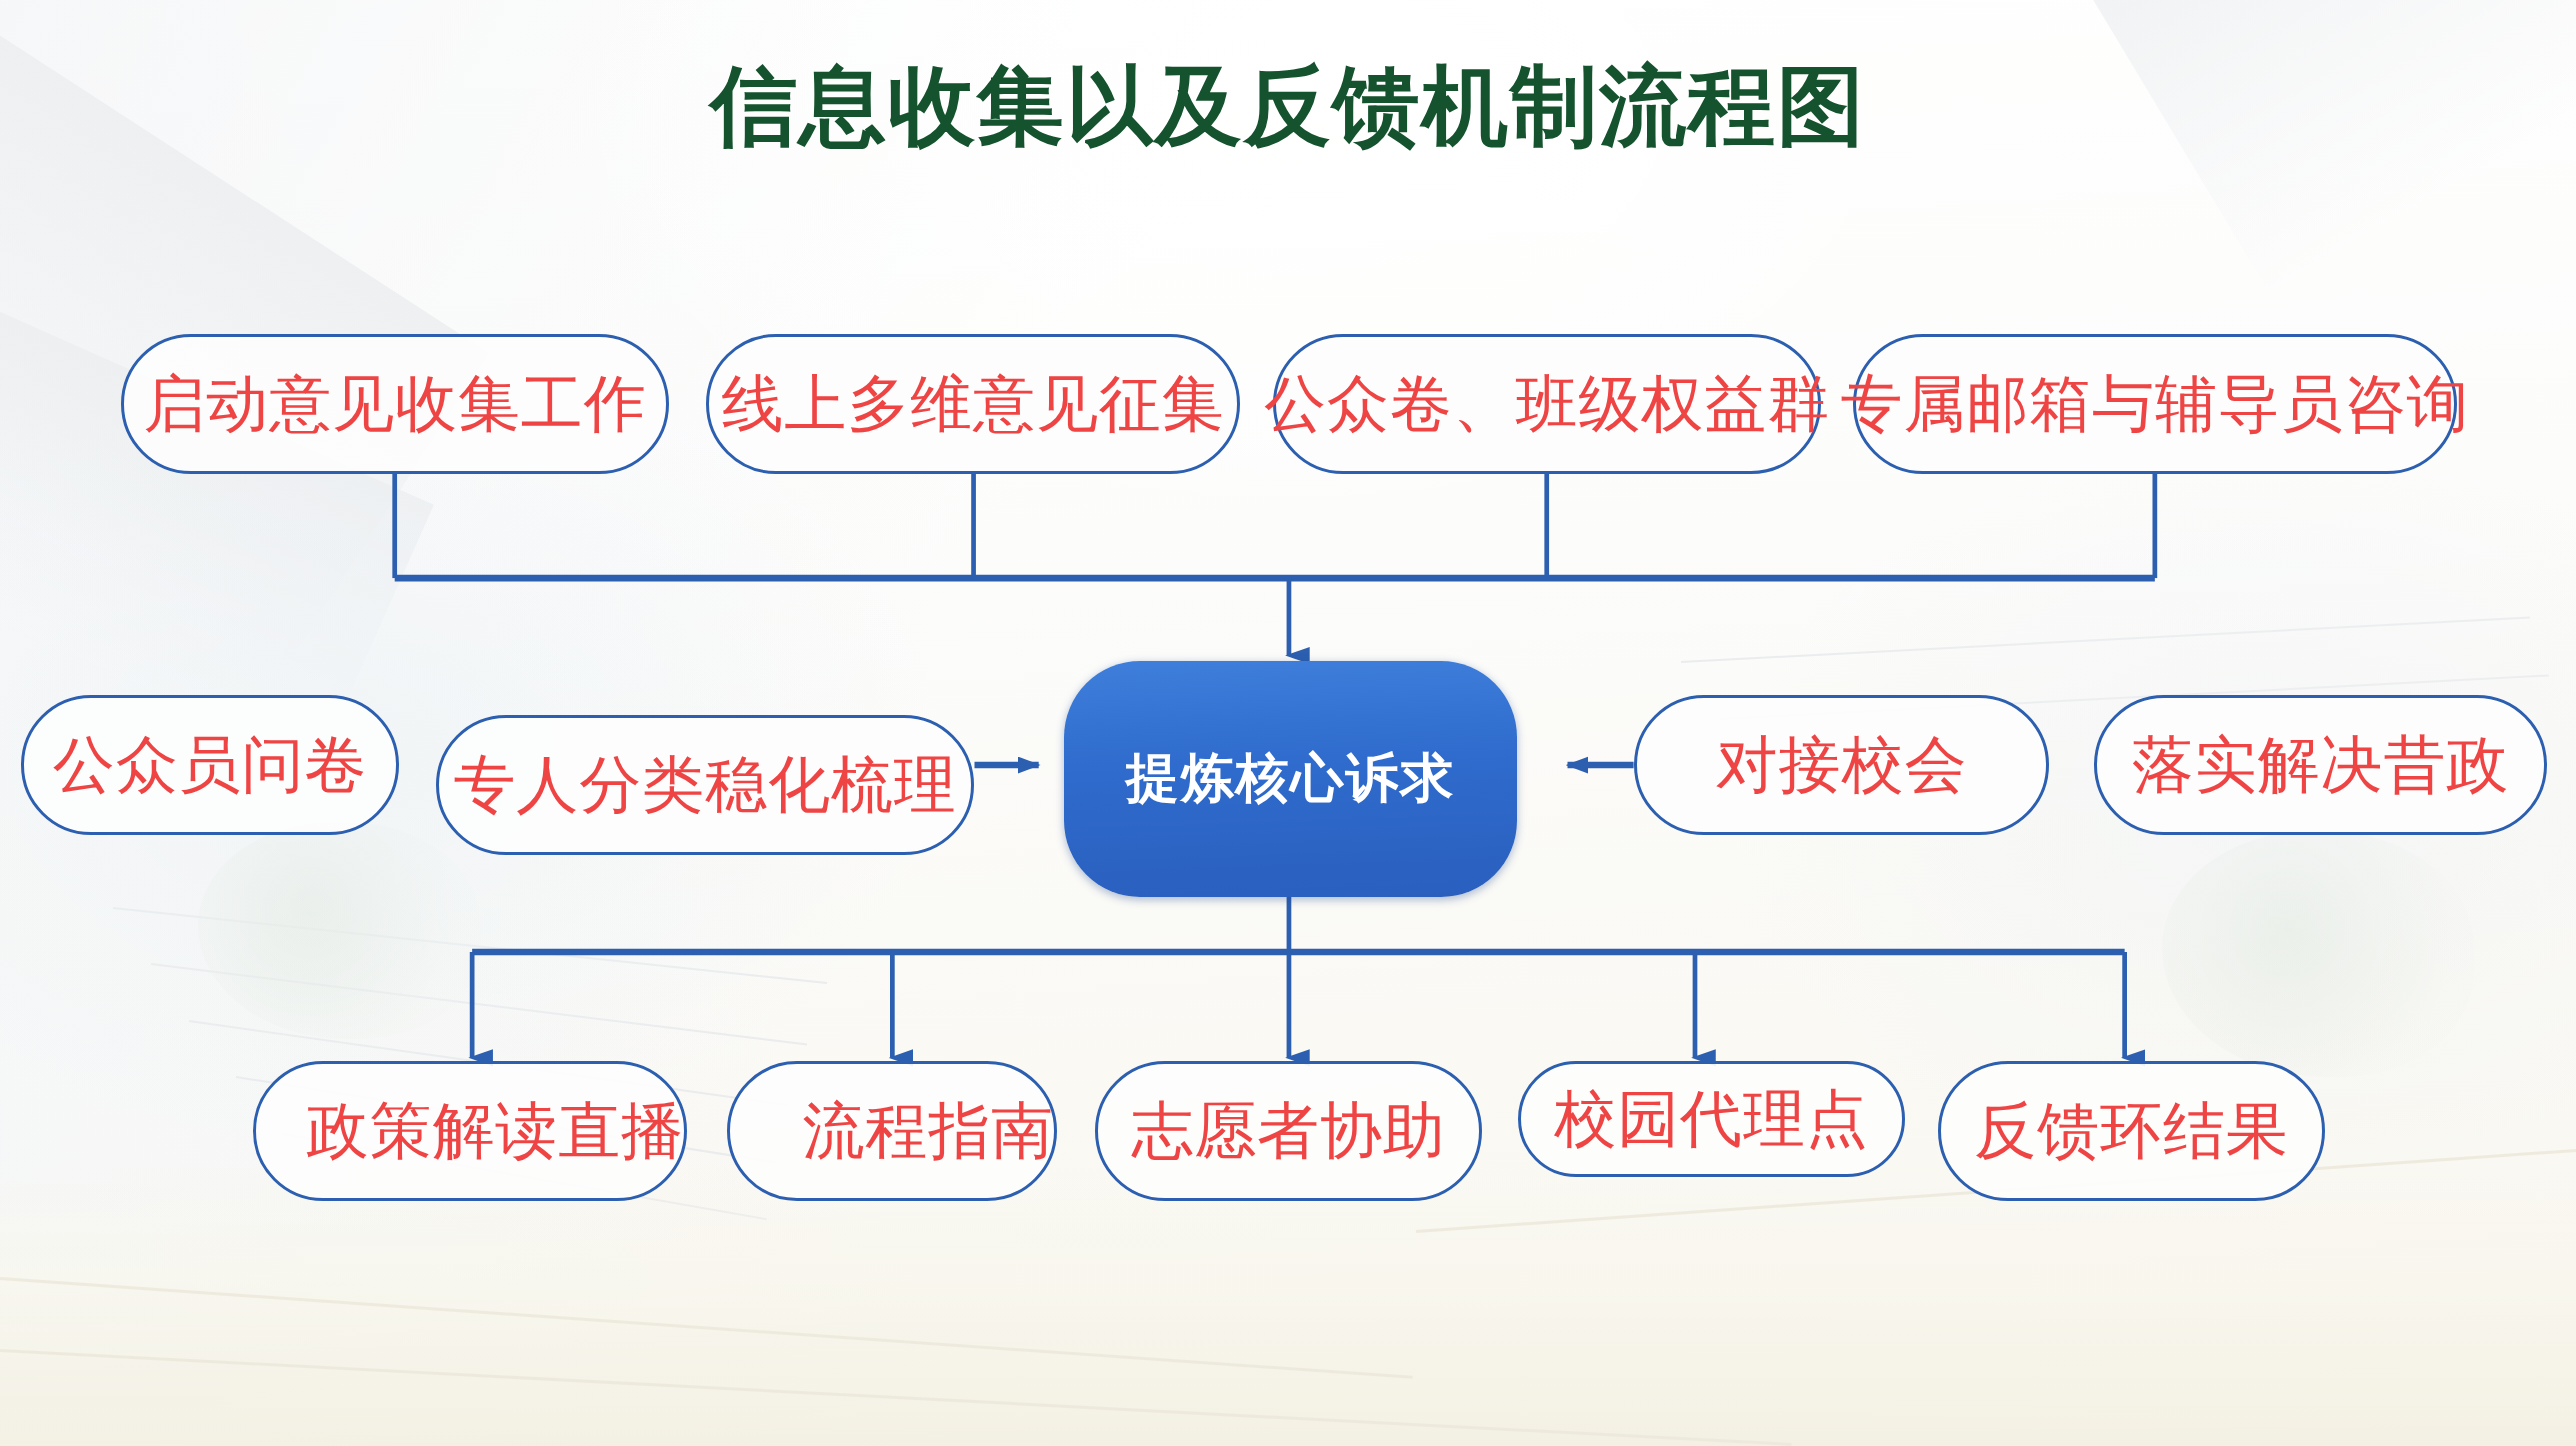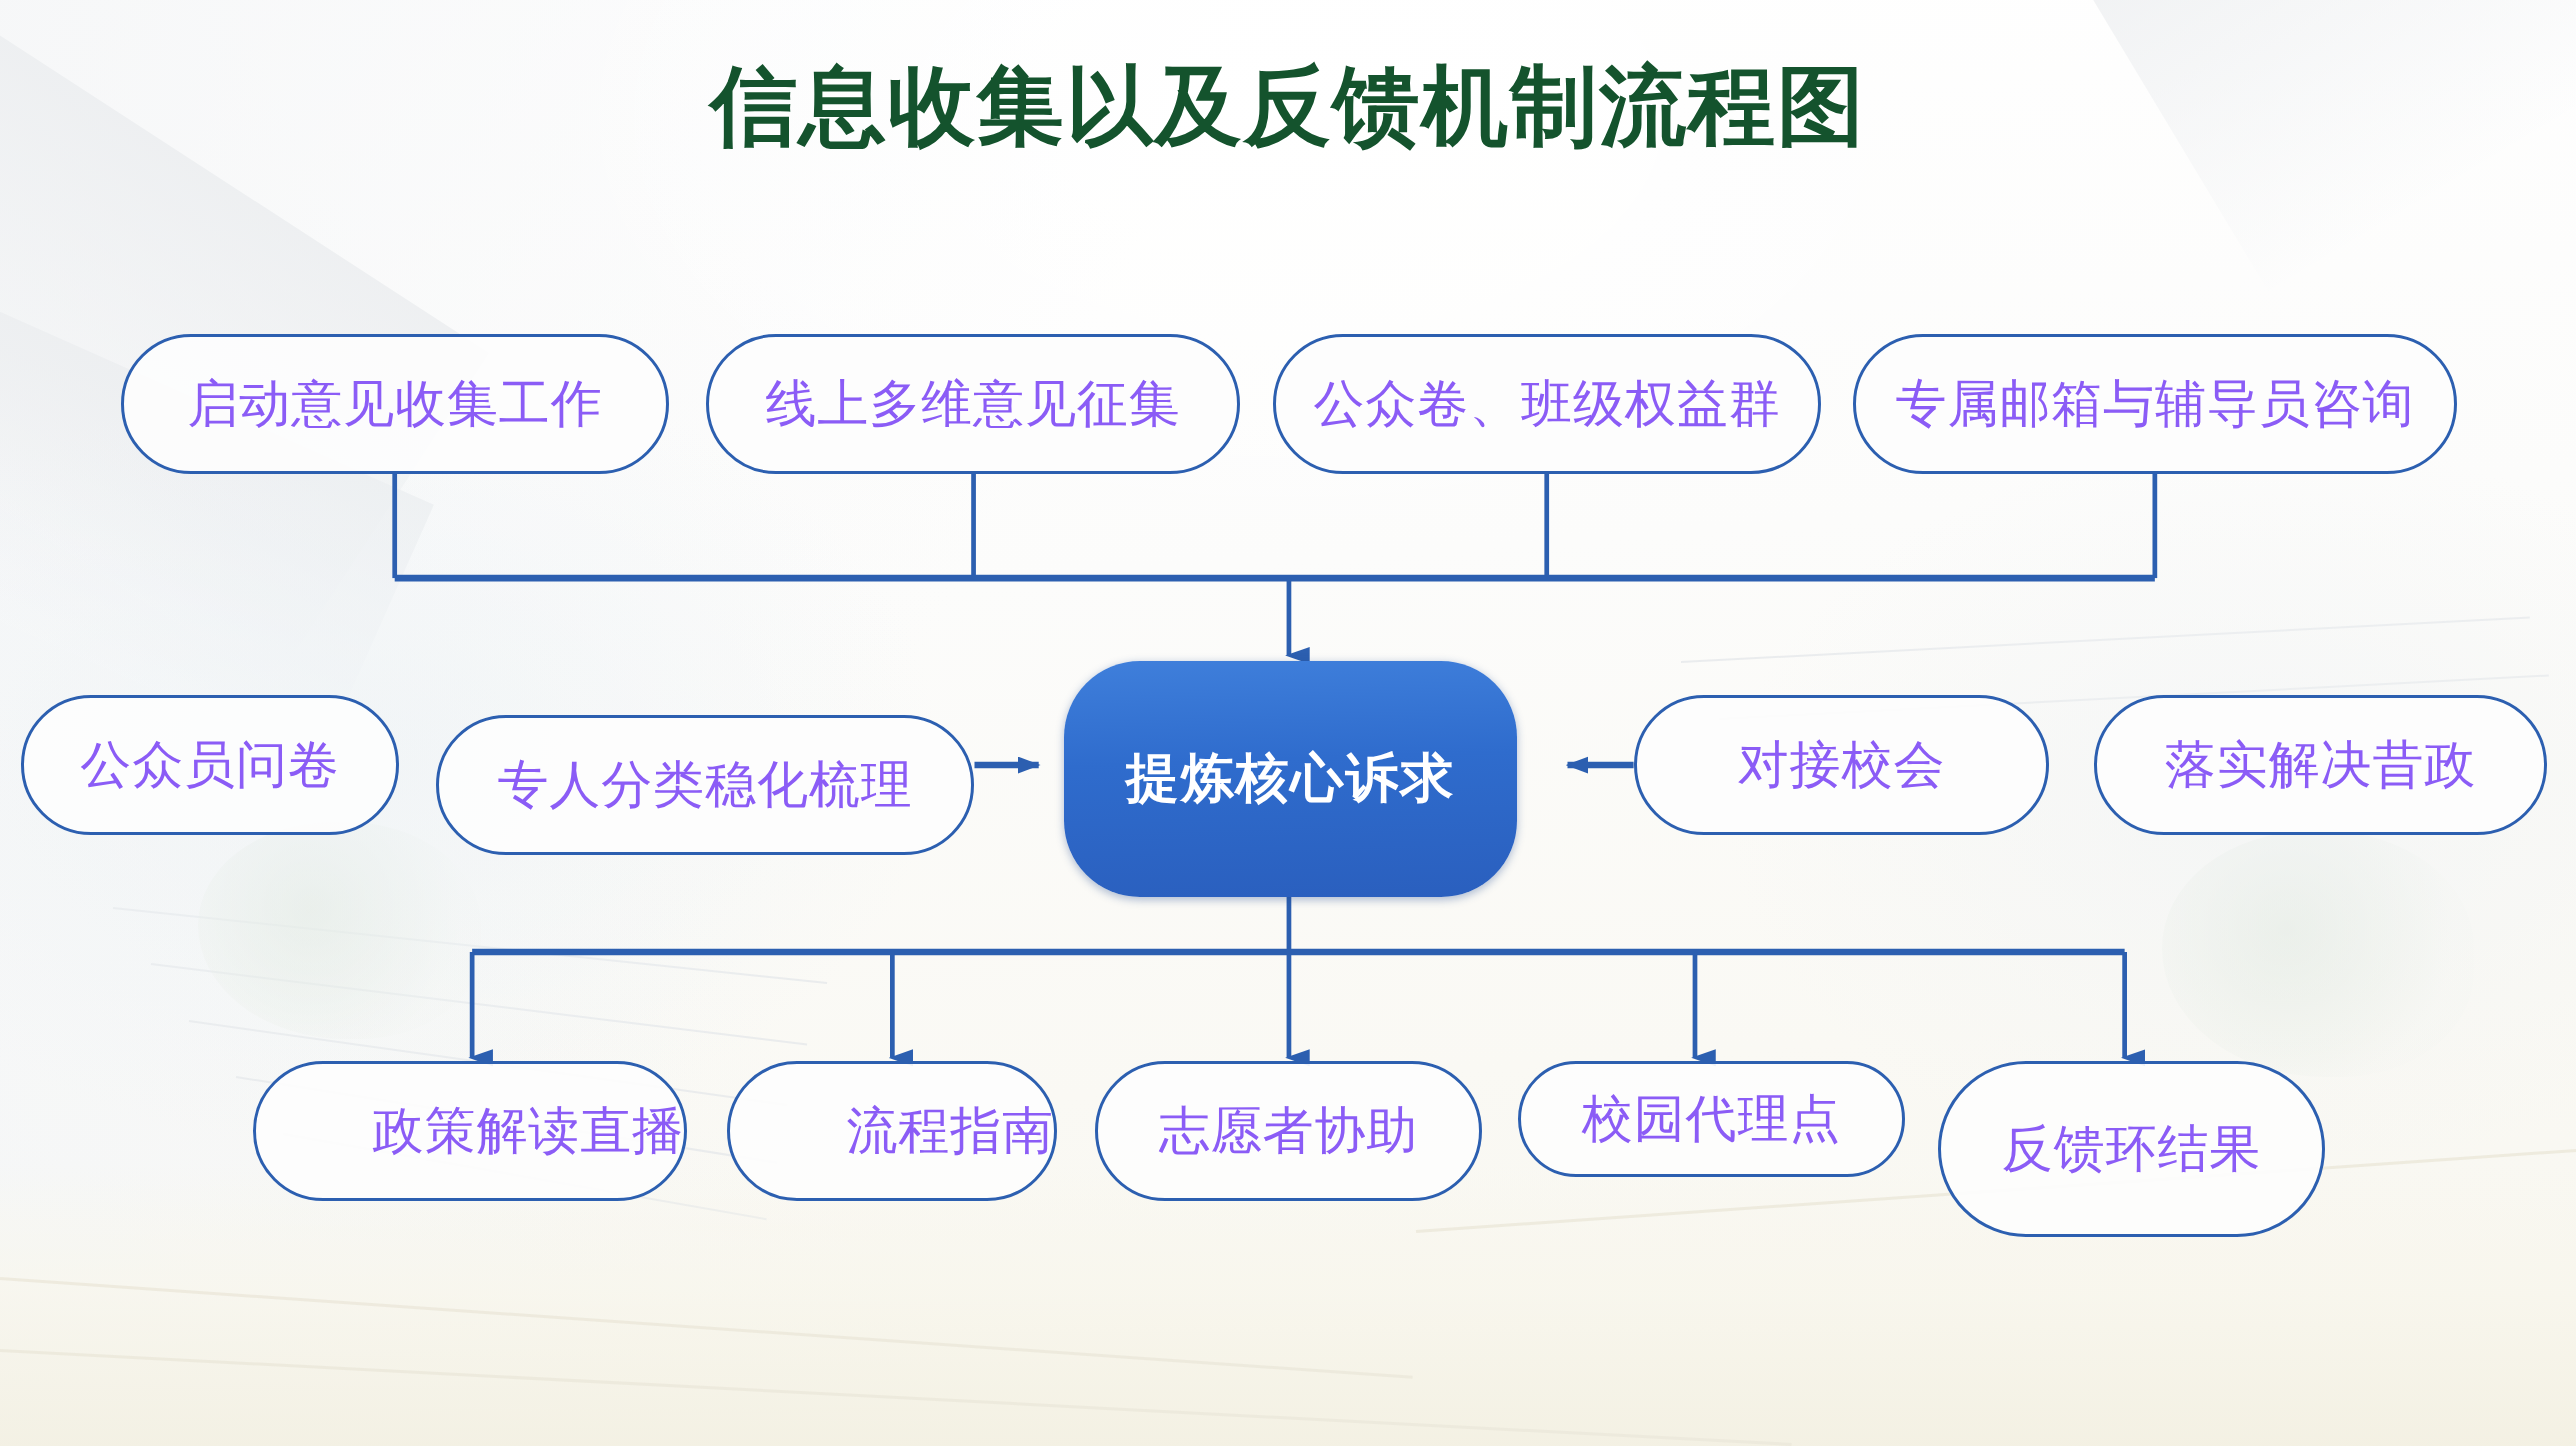--- a/index.html
+++ b/index.html
@@ -91,22 +91,22 @@
   
   .node {
     position: absolute;
     box-sizing: border-box;
     display: flex;
     align-items: center;
     justify-content: center;
     border: 3.8px solid #2c5fb0;
     border-radius: 943px;
     background: rgba(253,253,253,0.92);
-    color: #8b5cf6;
-    font-size: 51px;
+    color: #ef4444;
+    font-size: 62px;
     font-weight: 500;
     white-space: nowrap;
     letter-spacing: 0.9px;
   }
   .node.center {
     border: none;
     background: linear-gradient(178deg, #3f7fdb 0%, #2f6ccd 42%, #2a5fbe 100%);
     color: #ffffff;
     font-weight: bold;
     border-radius: 76px;
@@ -216,18 +216,18 @@
   </div>
   <div class="node" style="left:727px;  top:1061px; width:330px; height:140px;justify-content:flex-end;">
     <span class="node-label">流程指南</span>
   </div>
   <div class="node" style="left:1095px; top:1061px; width:387px; height:140px;">
     <span class="node-label">志愿者协助</span>
   </div>
   <div class="node" style="left:1518px; top:1061px; width:387px; height:116px;">
     <span class="node-label">校园代理点</span>
   </div>
-  <div class="node" style="left:1938px; top:1061px; width:387px; height:176px;">
+  <div class="node" style="left:1938px; top:1061px; width:387px; height:140px;">
     <span class="node-label">反馈环结果</span>
   </div>
 
 </div>
 
 
 </body></html>

